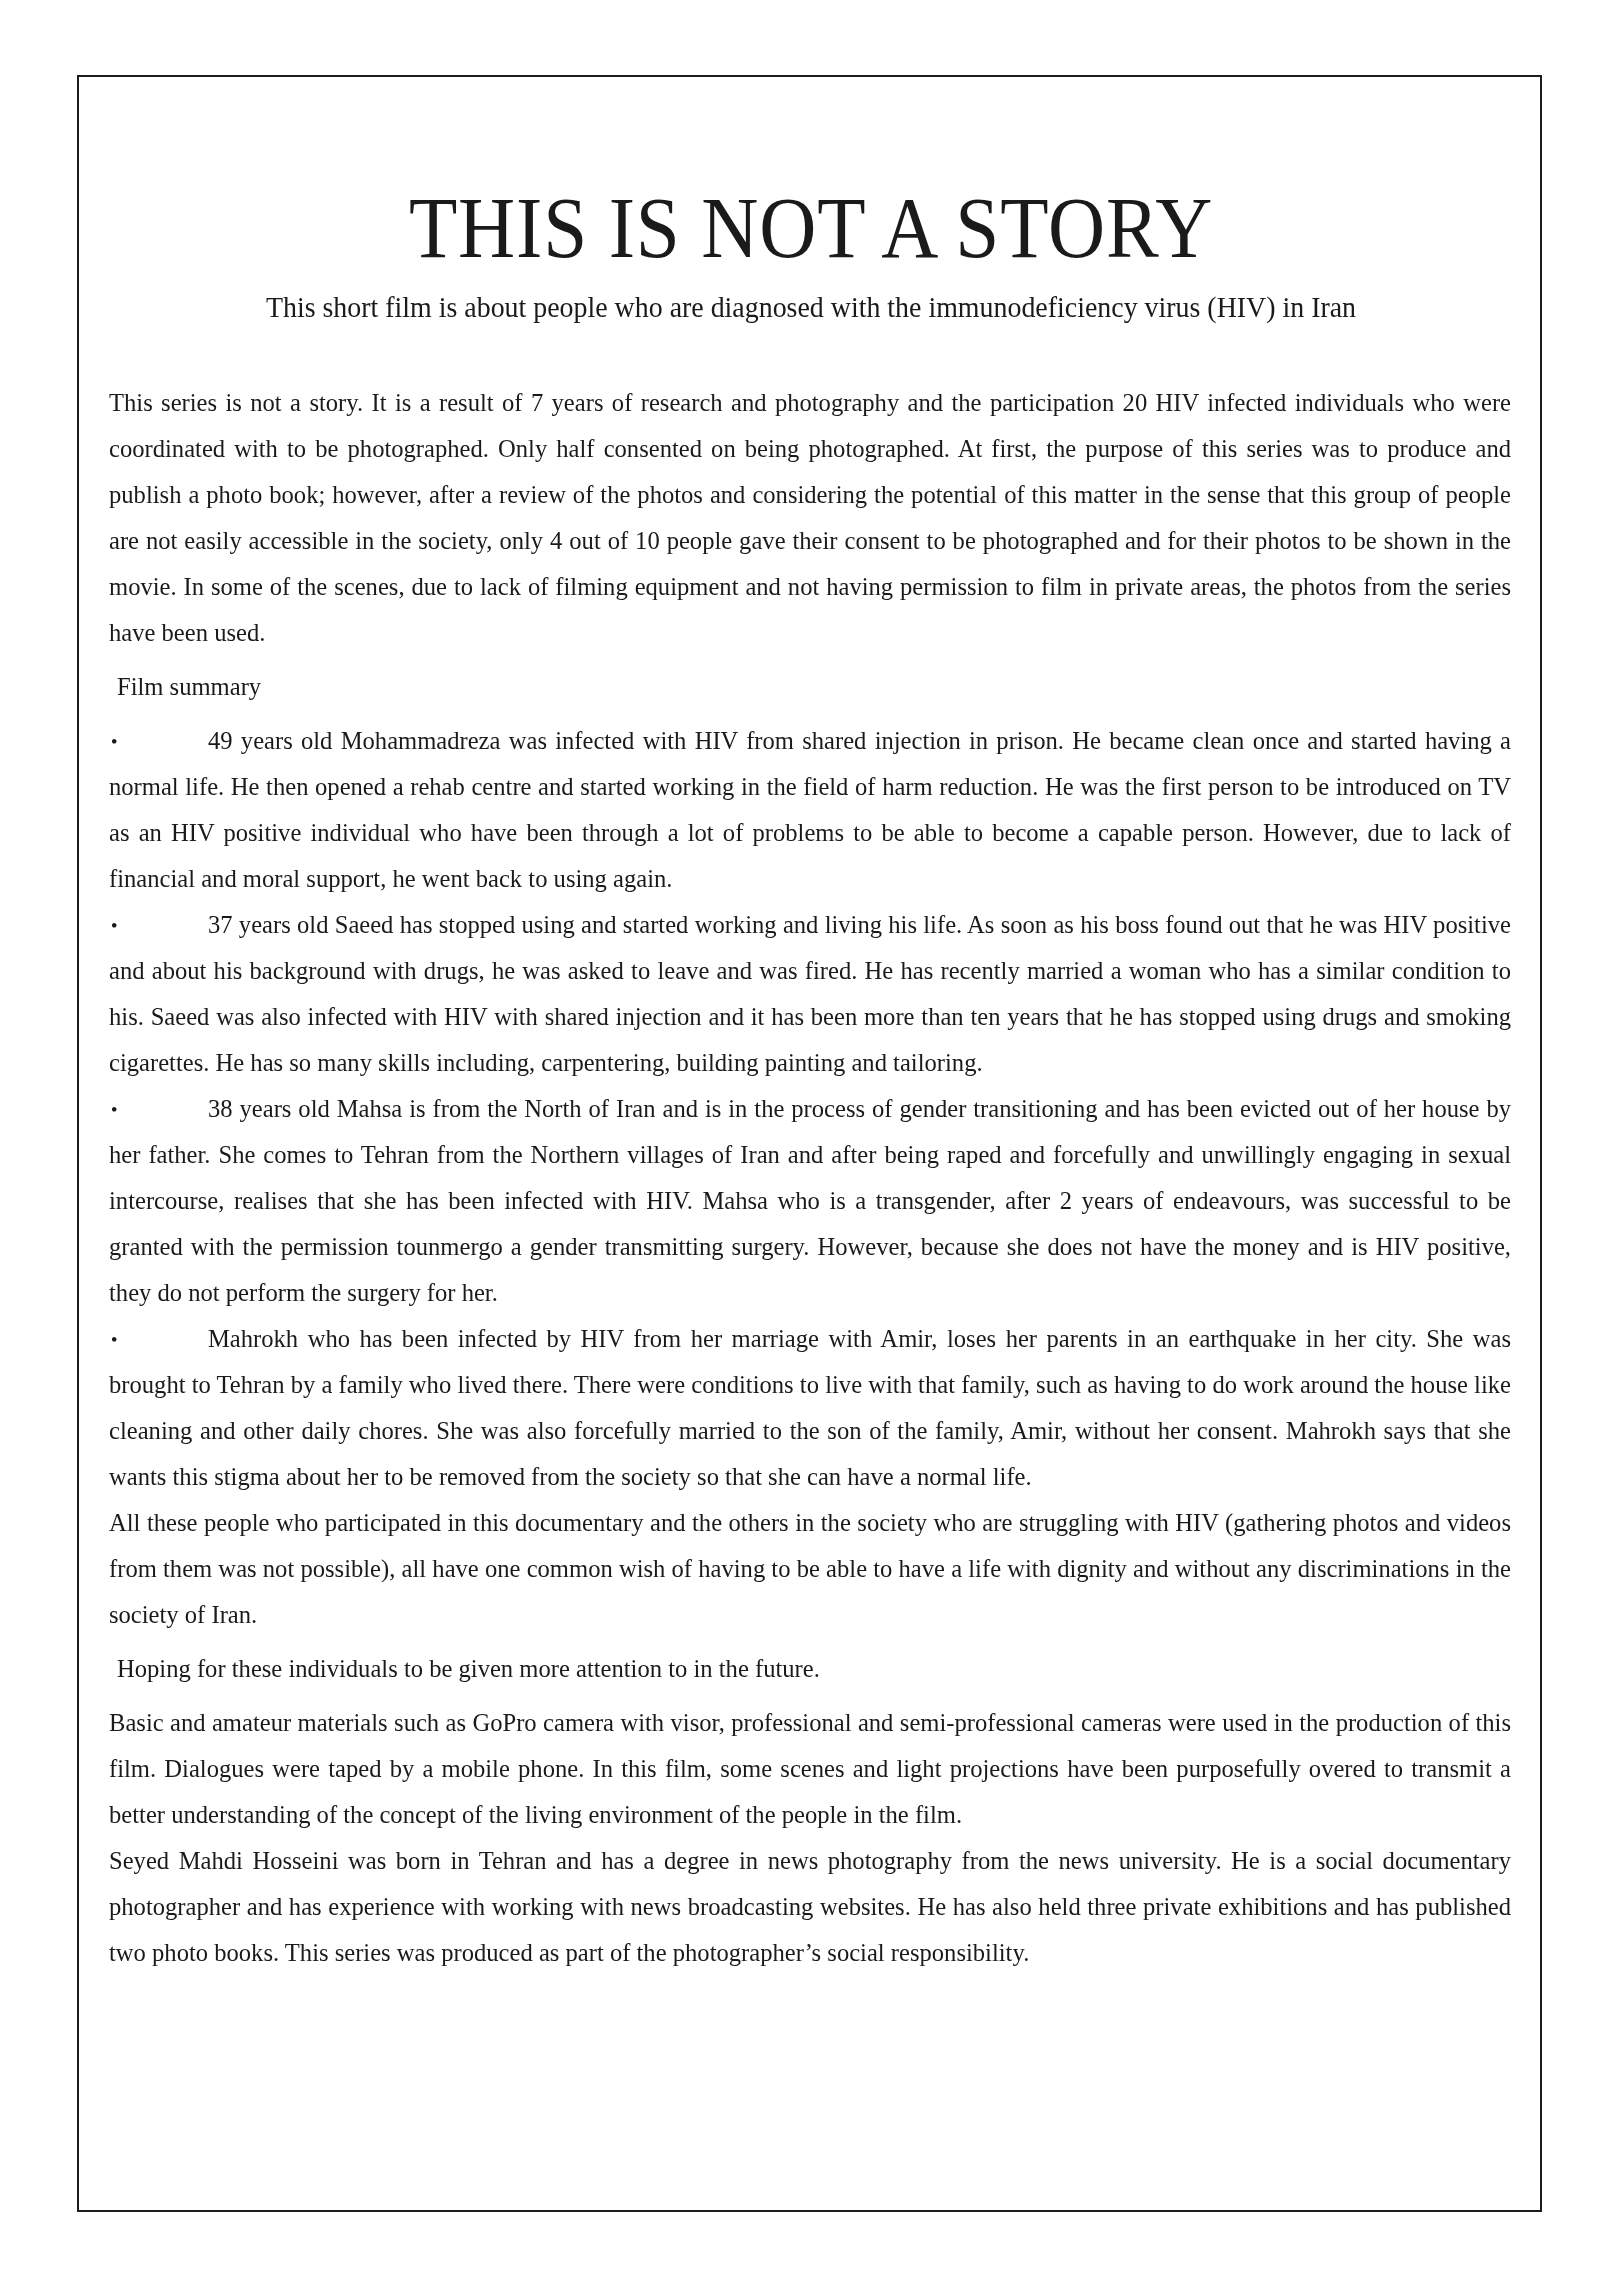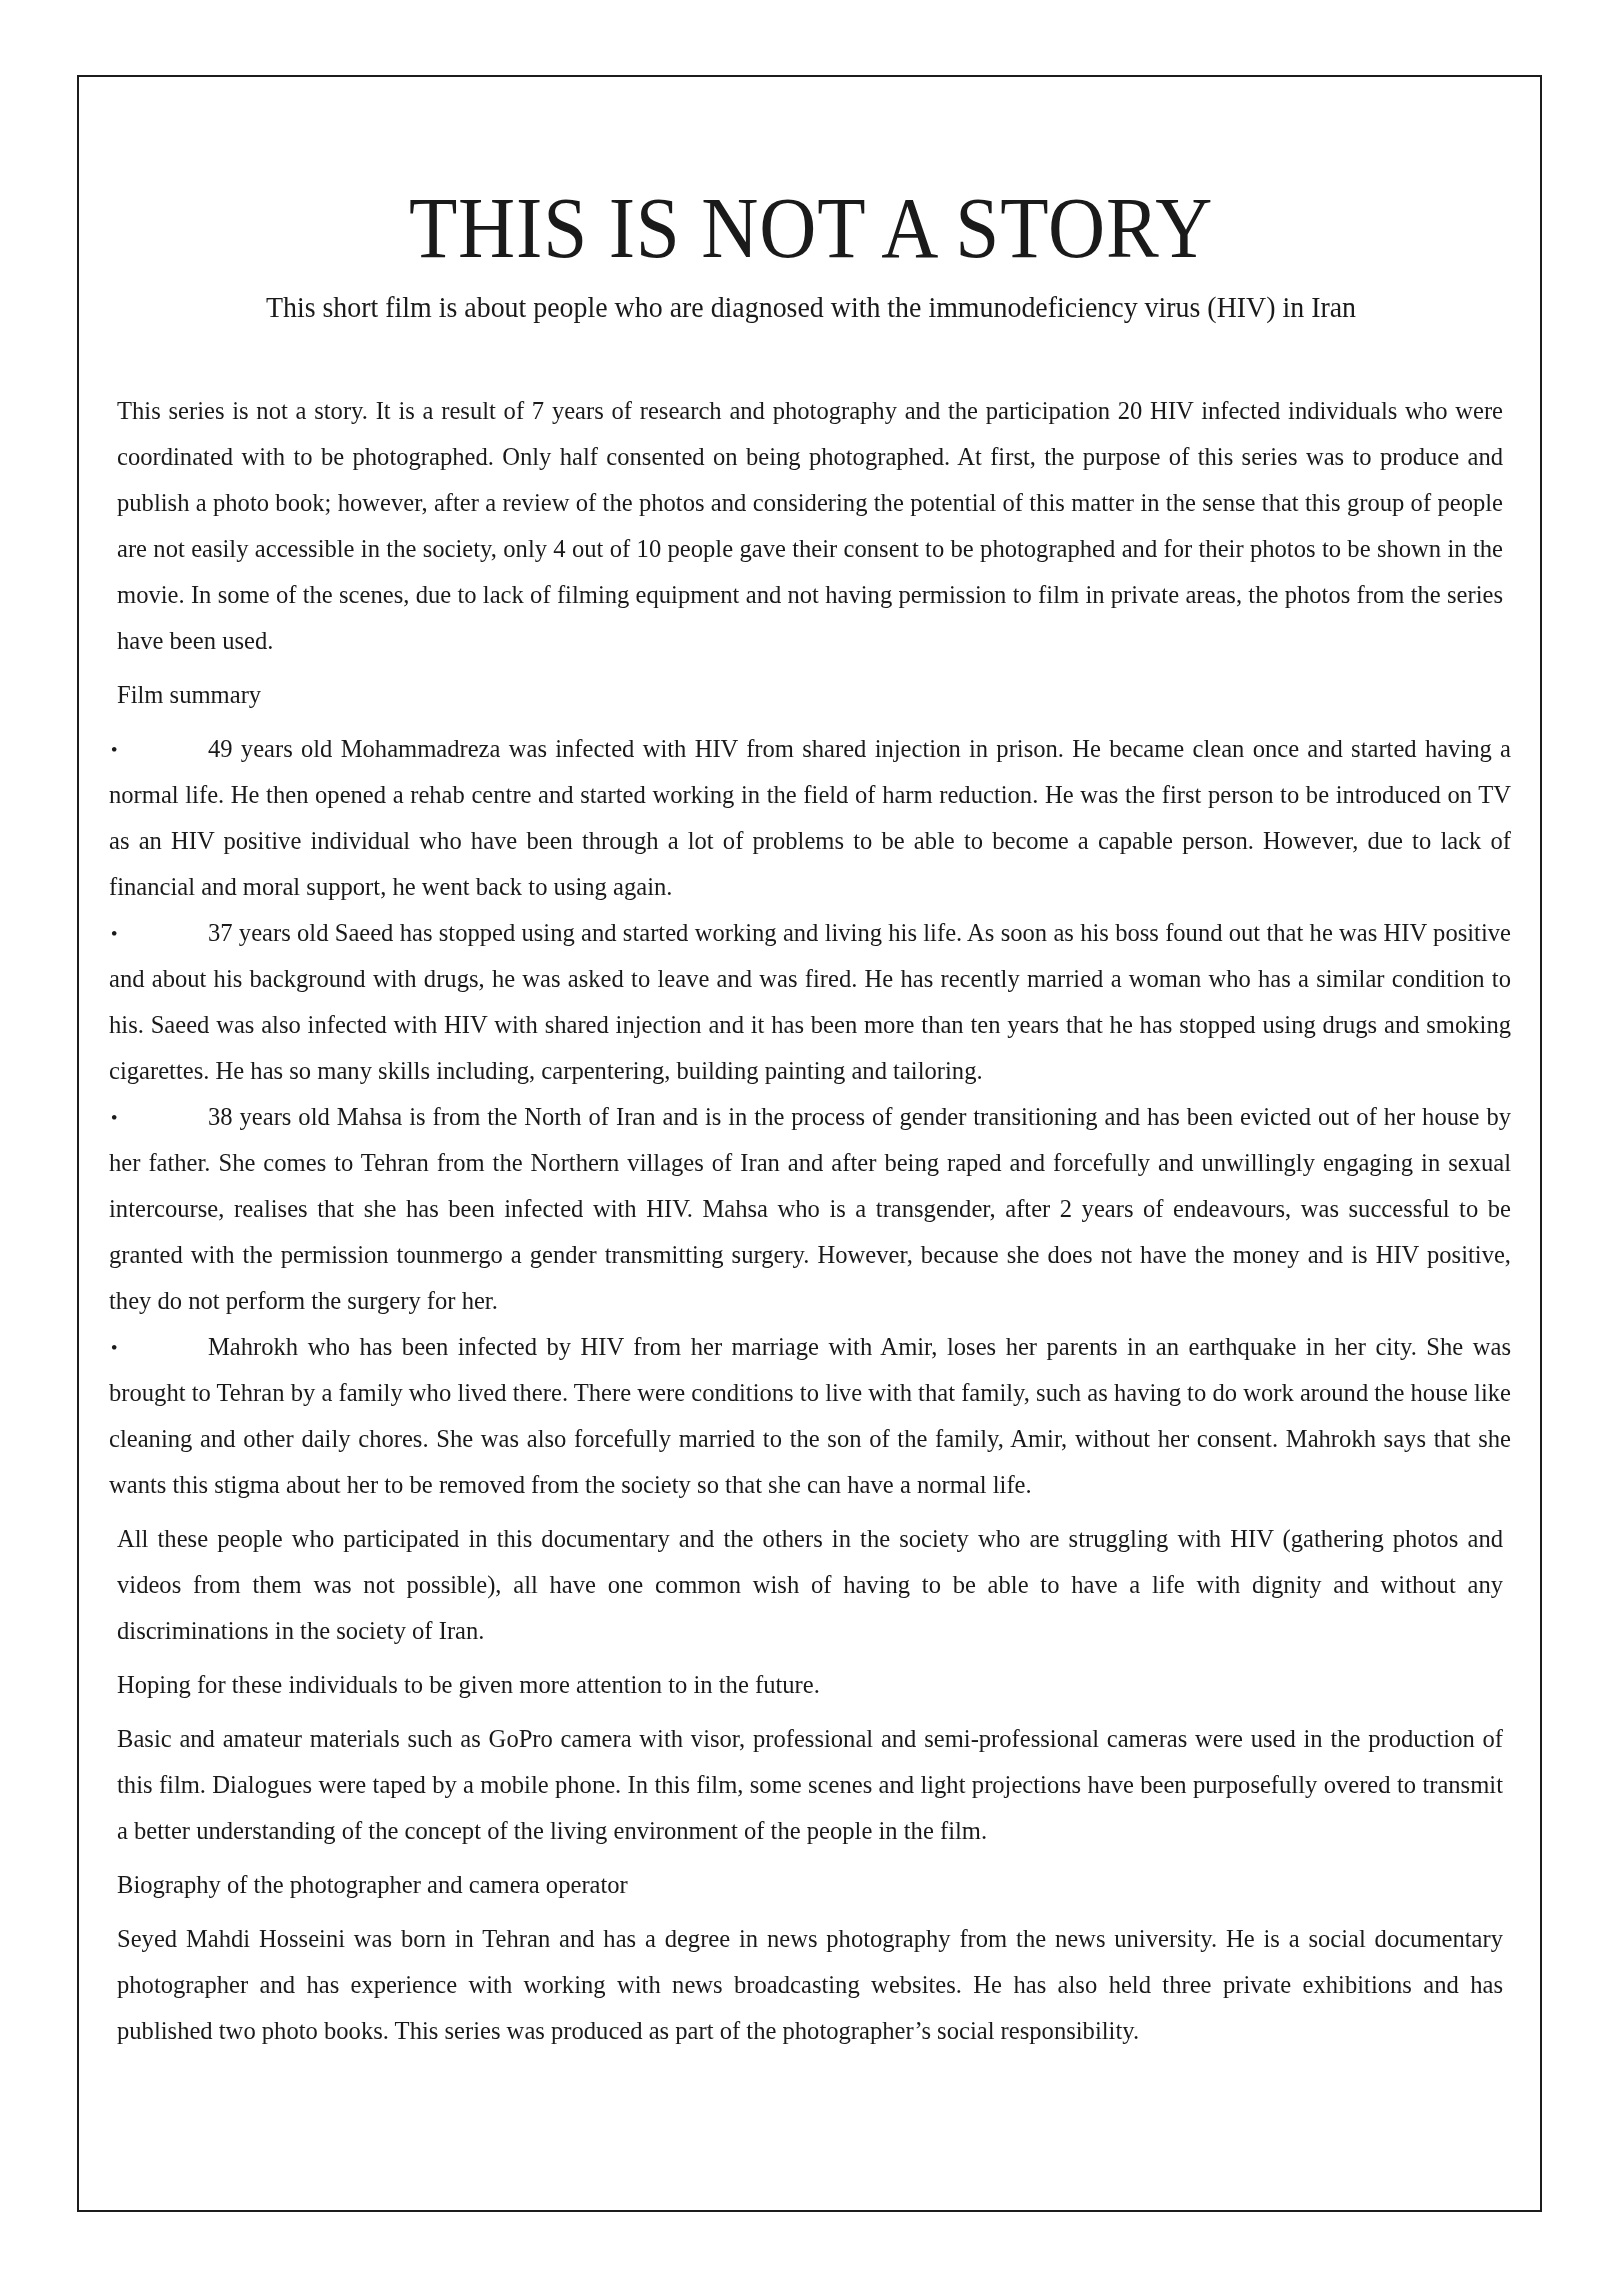--- a/index.html
+++ b/index.html
@@ -50,21 +50,21 @@
   }
   .body {
     position: absolute;
     left: 109px;
     top: 380px;
     width: 1402px;
     font-size: 24.6px;
     line-height: 46px;
   }
   .para {
-    margin: 8px;
+    margin: 0;
     text-align: justify;
     text-align-last: left;
   }
   .heading {
     margin: 8px;
   }
   .bullet {
     margin: 0;
     text-align: justify;
     text-align-last: left;
@@ -104,16 +104,15 @@
     <span>38 years old Mahsa is from the North of Iran and is in the process of gender transitioning and has been evicted out of her house by her father. She comes to Tehran from the Northern villages of Iran and after being raped and forcefully and unwillingly engaging in sexual intercourse, realises that she has been infected with HIV. Mahsa who is a transgender, after 2 years of endeavours, was successful to be granted with the permission tounmergo a gender transmitting surgery. However, because she does not have the money and is HIV positive, they do not perform the surgery for her.</span>
   </p>
   <p class="bullet">
     <span class="bullet-dot">•</span>
     <span>Mahrokh who has been infected by HIV from her marriage with Amir, loses her parents in an earthquake in her city. She was brought to Tehran by a family who lived there. There were conditions to live with that family, such as having to do work around the house like cleaning and other daily chores. She was also forcefully married to the son of the family, Amir, without her consent. Mahrokh says that she wants this stigma about her to be removed from the society so that she can have a normal life.</span>
   </p>
 
   <p class="para">All these people who participated in this documentary and the others in the society who are struggling with HIV (gathering photos and videos from them was not possible), all have one common wish of having to be able to have a life with dignity and without any discriminations in the society of Iran.</p>
   <p class="heading">Hoping for these individuals to be given more attention to in the future.</p>
   <p class="para">Basic and amateur materials such as GoPro camera with visor, professional and semi-professional cameras were used in the production of this film. Dialogues were taped by a mobile phone. In this film, some scenes and light projections have been purposefully overed to transmit a better understanding of the concept of the living environment of the people in the film.</p>
-  <p class="heading">Biography of the photographer and camera operator</p>
   <p class="para">Seyed Mahdi Hosseini was born in Tehran and has a degree in news photography from the news university. He is a social documentary photographer and has experience with working with news broadcasting websites. He has also held three private exhibitions and has published two photo books. This series was produced as part of the photographer’s social responsibility.</p>
 </div>
 
 
 </body></html>

